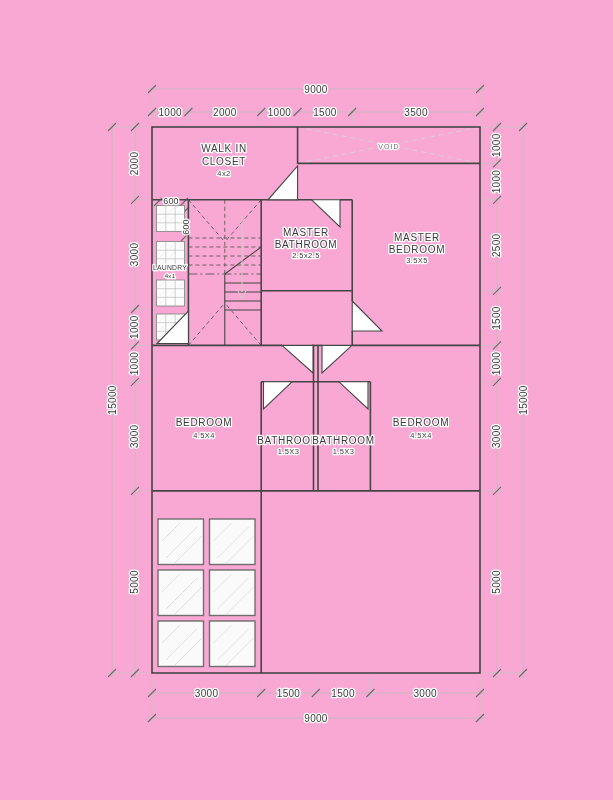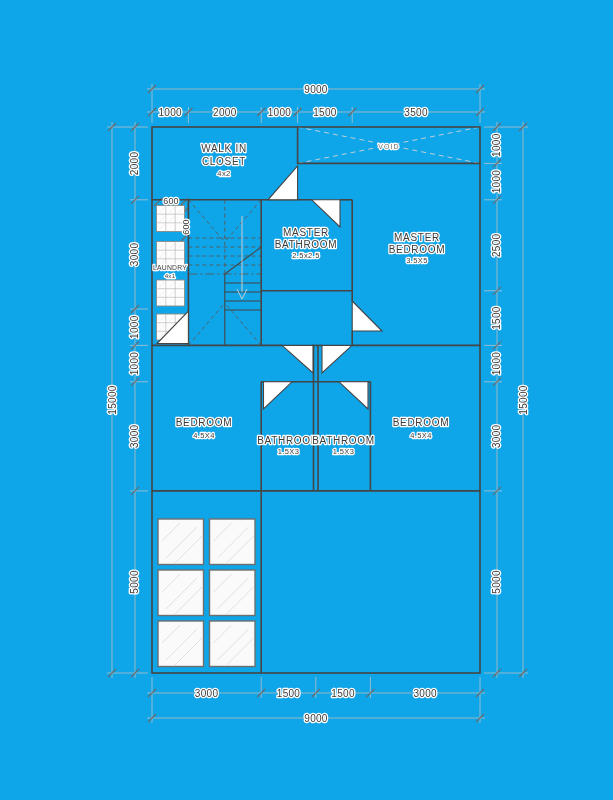--- a/index.html
+++ b/index.html
@@ -1,16 +1,16 @@
 <!DOCTYPE html>
 <html><head>
 <meta charset="utf-8">
 <style>
   html,body{margin:0;padding:0;background:#ffffff;}
-  .page{position:relative;width:613px;height:800px;background:#0ea5e9;overflow:hidden;}
+  .page{position:relative;width:613px;height:800px;background:#f9a8d4;overflow:hidden;}
   svg{position:absolute;left:0;top:0;}
   svg text{
     font-family:"Liberation Sans","DejaVu Sans",sans-serif;
     fill:#3a3a3a;
     text-anchor:middle;
     dominant-baseline:central;
     paint-order:stroke;
     stroke:#ffffff;
     stroke-width:2.6px;
     stroke-linejoin:round;

